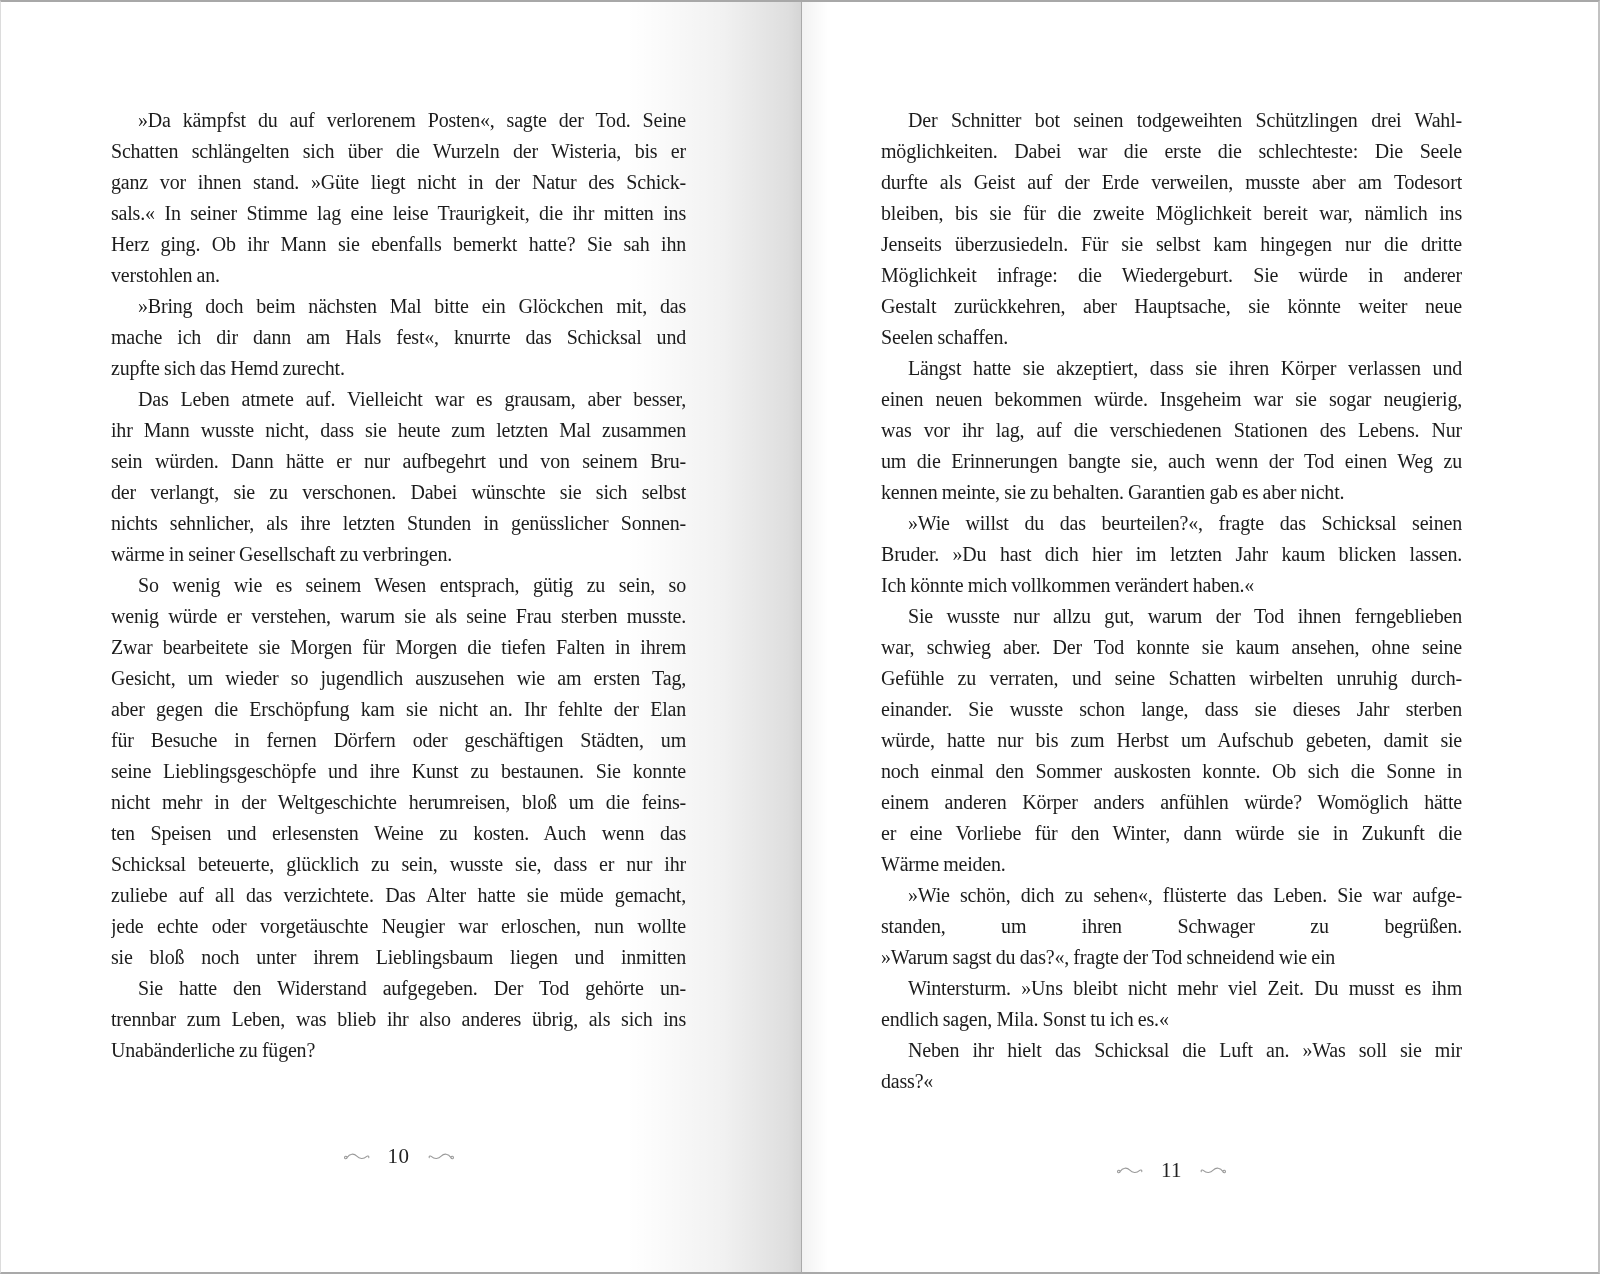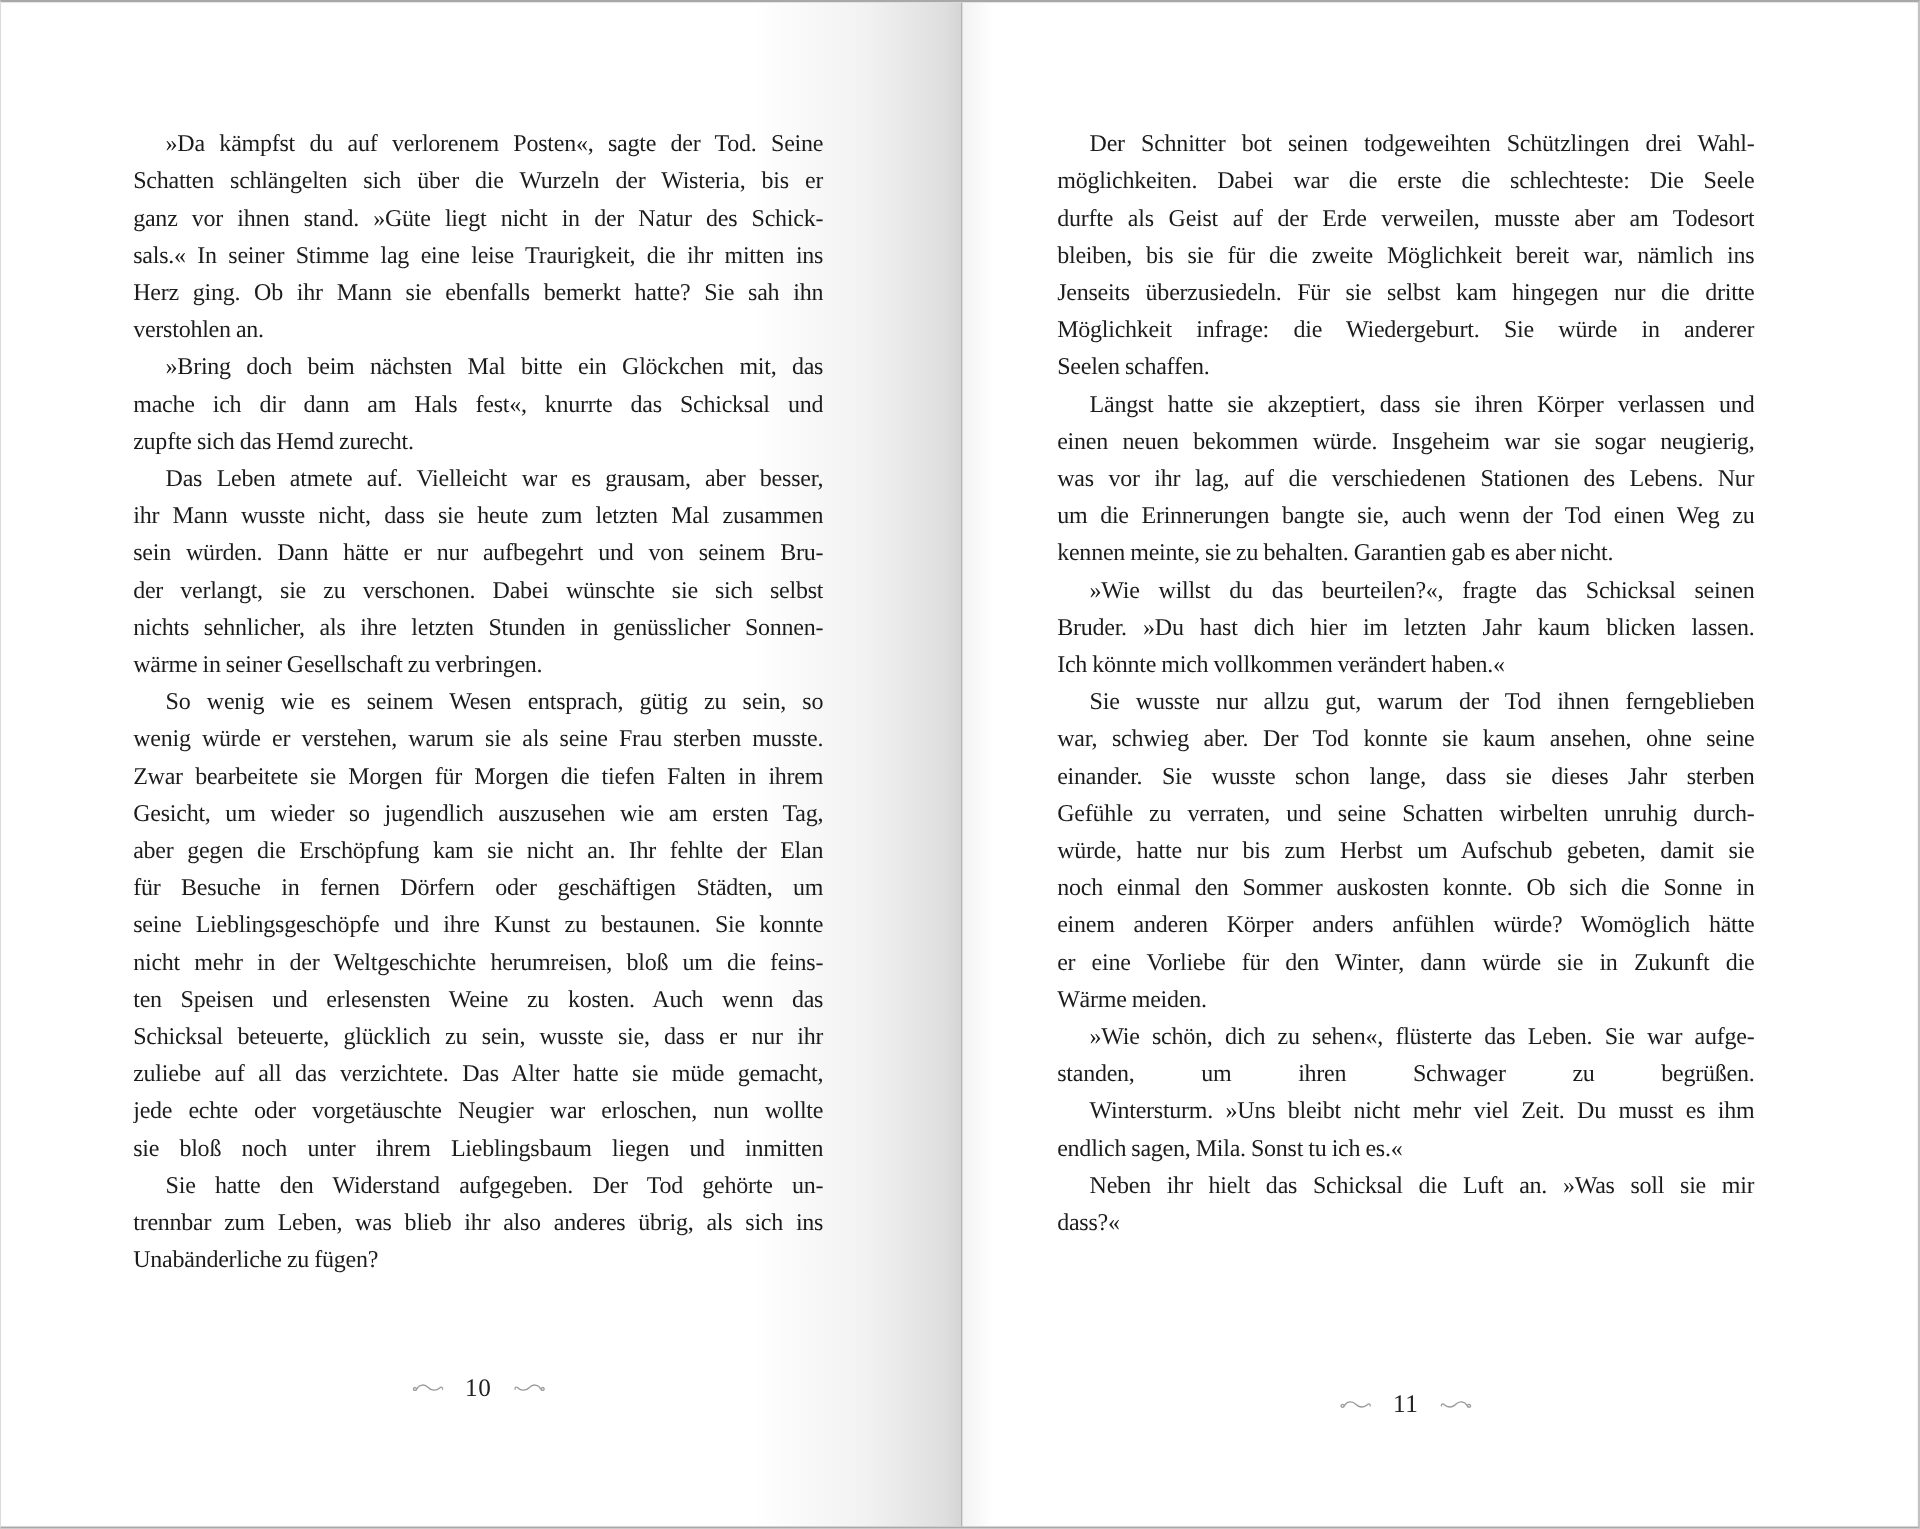--- a/index.html
+++ b/index.html
@@ -127,48 +127,50 @@
   <div class="page" id="right-page">
     <div class="gutter-shadow-right"></div>
     <div class="page-text" style="color: rgb(28, 28, 28);">
         <div class="paragraph">
           <div class="line first">Der Schnitter bot seinen todgeweihten Schützlingen drei Wahl-</div>
           <div class="line">möglichkeiten. Dabei war die erste die schlechteste: Die Seele</div>
           <div class="line">durfte als Geist auf der Erde verweilen, musste aber am Todesort</div>
           <div class="line">bleiben, bis sie für die zweite Möglichkeit bereit war, nämlich ins</div>
           <div class="line">Jenseits überzusiedeln. Für sie selbst kam hingegen nur die dritte</div>
           <div class="line">Möglichkeit infrage: die Wiedergeburt. Sie würde in anderer</div>
+          <div class="line">Gestalt zurückkehren, aber Hauptsache, sie könnte weiter neue</div>
           <div class="line last">Seelen schaffen.</div>
         </div>
         <div class="paragraph">
           <div class="line first">Längst hatte sie akzeptiert, dass sie ihren Körper verlassen und</div>
           <div class="line">einen neuen bekommen würde. Insgeheim war sie sogar neugierig,</div>
           <div class="line">was vor ihr lag, auf die verschiedenen Stationen des Lebens. Nur</div>
           <div class="line">um die Erinnerungen bangte sie, auch wenn der Tod einen Weg zu</div>
           <div class="line last">kennen meinte, sie zu behalten. Garantien gab es aber nicht.</div>
         </div>
         <div class="paragraph">
           <div class="line first">»Wie willst du das beurteilen?«, fragte das Schicksal seinen</div>
           <div class="line">Bruder. »Du hast dich hier im letzten Jahr kaum blicken lassen.</div>
           <div class="line last">Ich könnte mich vollkommen verändert haben.«</div>
         </div>
         <div class="paragraph">
           <div class="line first">Sie wusste nur allzu gut, warum der Tod ihnen ferngeblieben</div>
           <div class="line">war, schwieg aber. Der Tod konnte sie kaum ansehen, ohne seine</div>
+          <div class="line">Gefühle zu verraten, und seine Schatten wirbelten unruhig durch-</div>
           <div class="line">einander. Sie wusste schon lange, dass sie dieses Jahr sterben</div>
-          <div class="line">Gefühle zu verraten, und seine Schatten wirbelten unruhig durch-</div>
           <div class="line">würde, hatte nur bis zum Herbst um Aufschub gebeten, damit sie</div>
           <div class="line">noch einmal den Sommer auskosten konnte. Ob sich die Sonne in</div>
           <div class="line">einem anderen Körper anders anfühlen würde? Womöglich hätte</div>
           <div class="line">er eine Vorliebe für den Winter, dann würde sie in Zukunft die</div>
           <div class="line last">Wärme meiden.</div>
         </div>
         <div class="paragraph">
           <div class="line first">»Wie schön, dich zu sehen«, flüsterte das Leben. Sie war aufge-</div>
           <div class="line">standen, um ihren Schwager zu begrüßen.</div>
+          <div class="line last">»Warum sagst du das?«, fragte der Tod schneidend wie ein</div>
         </div>
         <div class="paragraph">
           <div class="line first">Wintersturm. »Uns bleibt nicht mehr viel Zeit. Du musst es ihm</div>
           <div class="line last">endlich sagen, Mila. Sonst tu ich es.«</div>
         </div>
         <div class="paragraph">
           <div class="line first">Neben ihr hielt das Schicksal die Luft an. »Was soll sie mir</div>
           <div class="line last">dass?«</div>
         </div>
       </div>

